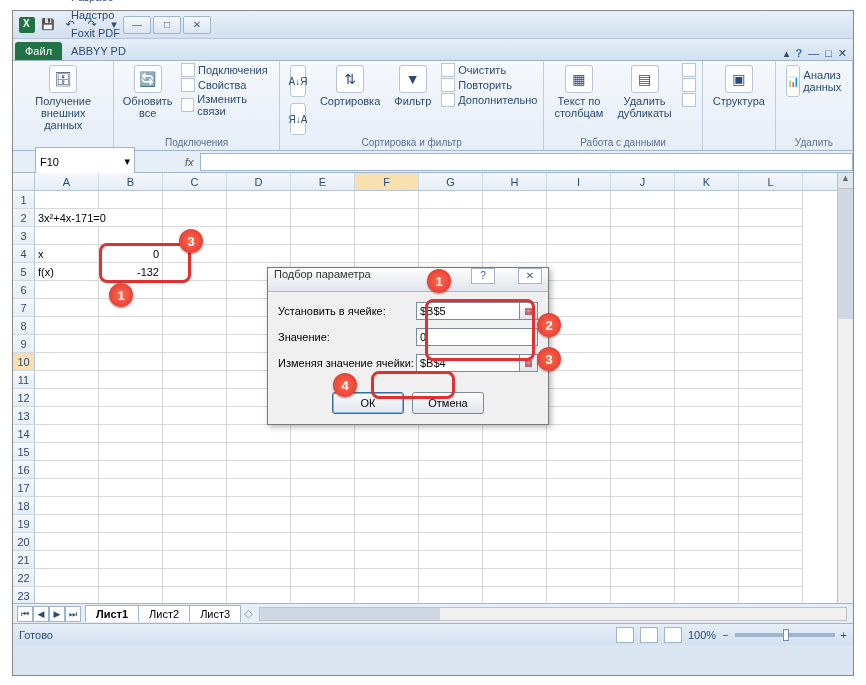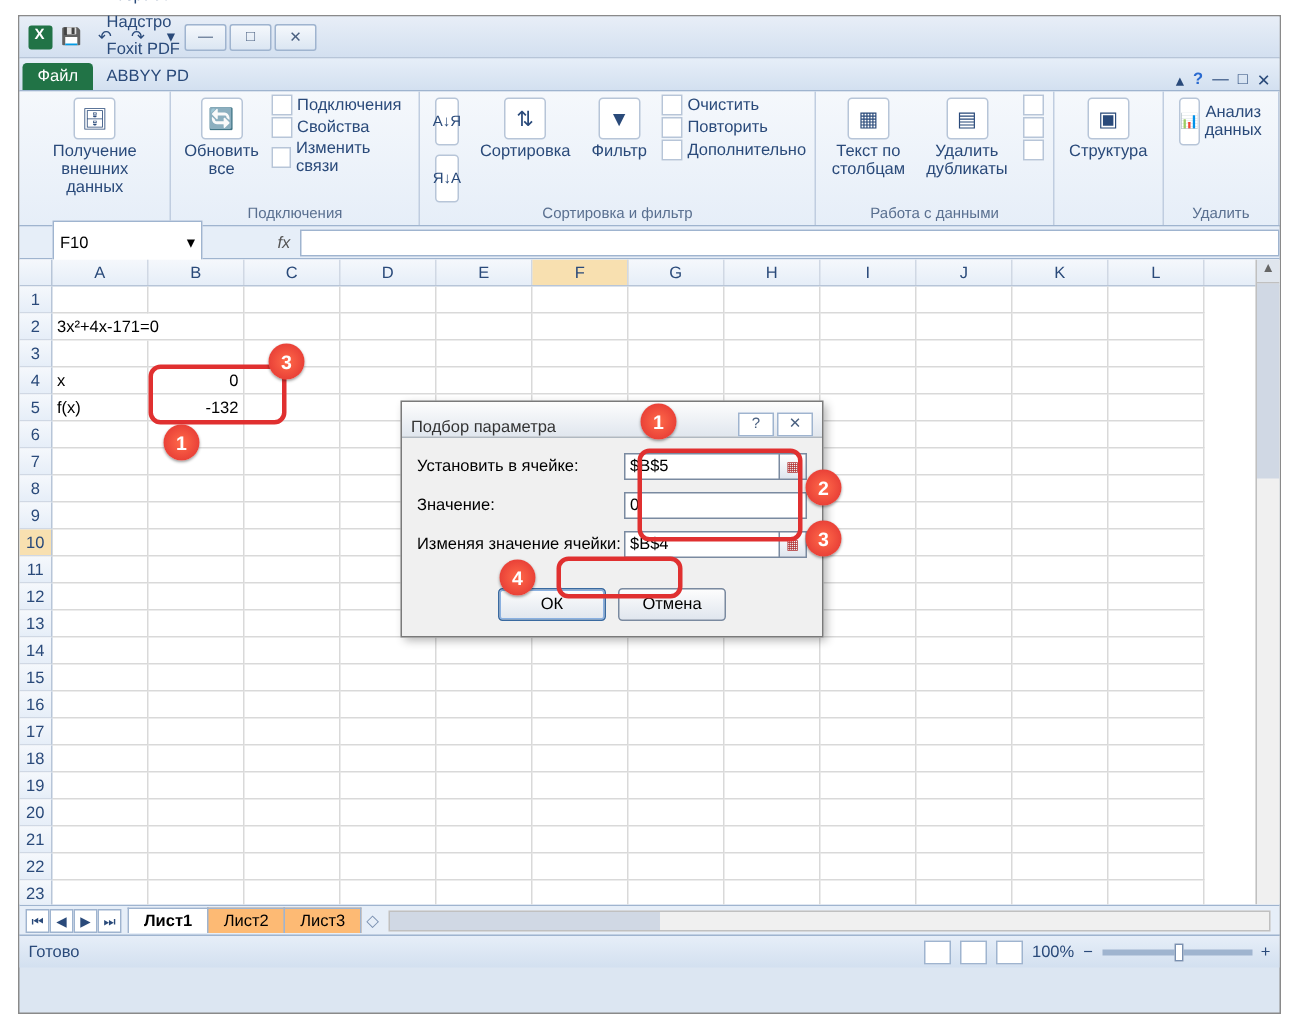--- a/index.html
+++ b/index.html
@@ -53,35 +53,35 @@
 .rh.sel { background: #f8e0b0; text-align: center; }
 .cell { width: 64px; height: 18px; border-right: 1px solid #d9d9d9; border-bottom: 1px solid #d9d9d9; padding: 0 3px; line-height: 18px; overflow: hidden; white-space: nowrap; text-align: left; color: #000; }
 .cell.num { text-align: right; }
 .cell.sel { outline: 2px solid #000; outline-offset: -1px; }
 .cell.span2 { width: 128px; border-right: 1px solid #d9d9d9; }
 
 
 .sheettabs { height: 20px; background: #e6eef8; border-top: 1px solid #9fb4cf; display: flex; align-items: center; }
 .stnav { display: flex; gap: 0; margin: 0 4px; }
 .stnav span { width: 16px; height: 16px; border: 1px solid #9fb4cf; background: #fff; text-align: center; line-height: 14px; color: #2a4a7a; font-size: 9px; }
-.stab { padding: 2px 10px; background: #fdba74; border: 1px solid #9fb4cf; border-bottom: none; margin-right: -1px; font-weight: normal; }
+.stab { padding: 2px 10px; background: #ffffff; border: 1px solid #9fb4cf; border-bottom: none; margin-right: -1px; font-weight: normal; }
 .stab.active { font-weight: bold; background: #fff; }
 .hscroll { flex: 1; height: 14px; margin: 0 6px; background: #f0f0f0; border: 1px solid #c0c0c0; position: relative; }
 .hscroll .thumb { position: absolute; left: 0; width: 180px; height: 100%; background: #d0d8e4; }
 
 
 .status { height: 22px; background: linear-gradient(#e6eef8,#d3e0f0); border-top: 1px solid #9fb4cf; display: flex; align-items: center; padding: 0 6px; color: #2a4a7a; }
 .status .right { margin-left: auto; display: flex; align-items: center; gap: 6px; }
 .view-btn { width: 18px; height: 16px; border: 1px solid #9fb4cf; background: #fff; }
 .zoom-slider { width: 100px; height: 4px; background: #9fb4cf; position: relative; }
 .zoom-slider .zthumb { position: absolute; left: 48px; top: -4px; width: 6px; height: 12px; background: #fff; border: 1px solid #7a90b0; }
 
 
 .dialog { position: absolute; left: 254px; top: 256px; width: 282px; background: #f0f0f0; border: 1px solid #7a7a7a; box-shadow: 2px 2px 6px rgba(0,0,0,0.3); }
-.dlg-title { height: 24px; background: linear-gradient(#fdfdfd,#e0e6ee); border-bottom: 1px solid #b0b8c0; display: flex; align-items: flex-end; padding: 0 6px; }
+.dlg-title { height: 24px; background: linear-gradient(#fdfdfd,#e0e6ee); border-bottom: 1px solid #b0b8c0; display: flex; align-items: flex-start; padding: 0 6px; gap: 21px; }
 .dlg-title .t { flex: 1; color: #333; }
 .dlg-title .dbtn { width: 24px; height: 16px; border: 1px solid #9fb4cf; background: #fff; margin-left: 2px; text-align: center; line-height: 14px; font-size: 10px; color: #4a6080; }
 .dlg-body { padding: 10px 10px 6px; }
 .dlg-row { display: flex; align-items: center; margin-bottom: 8px; }
 .dlg-row label { width: 138px; color: #000; }
 .dlg-input { flex: 1; height: 18px; background: #fff; border: 1px solid #7a8aa0; padding: 0 3px; line-height: 16px; font-size: 11px; }
 .ref-btn { width: 18px; height: 18px; border: 1px solid #7a8aa0; border-left: none; background: linear-gradient(#fff,#e0e6ee); display: flex; align-items: center; justify-content: center; font-size: 9px; color: #b03030; }
 .dlg-btns { display: flex; justify-content: center; gap: 8px; padding: 6px 0 10px; }
 .dlg-btn { width: 72px; height: 22px; background: linear-gradient(#fdfdfd,#e0e6ee); border: 1px solid #7a8aa0; border-radius: 3px; }
 .dlg-btn.primary { border: 1px solid #3a6aa0; box-shadow: 0 0 0 1px #8ab0e0 inset; }

